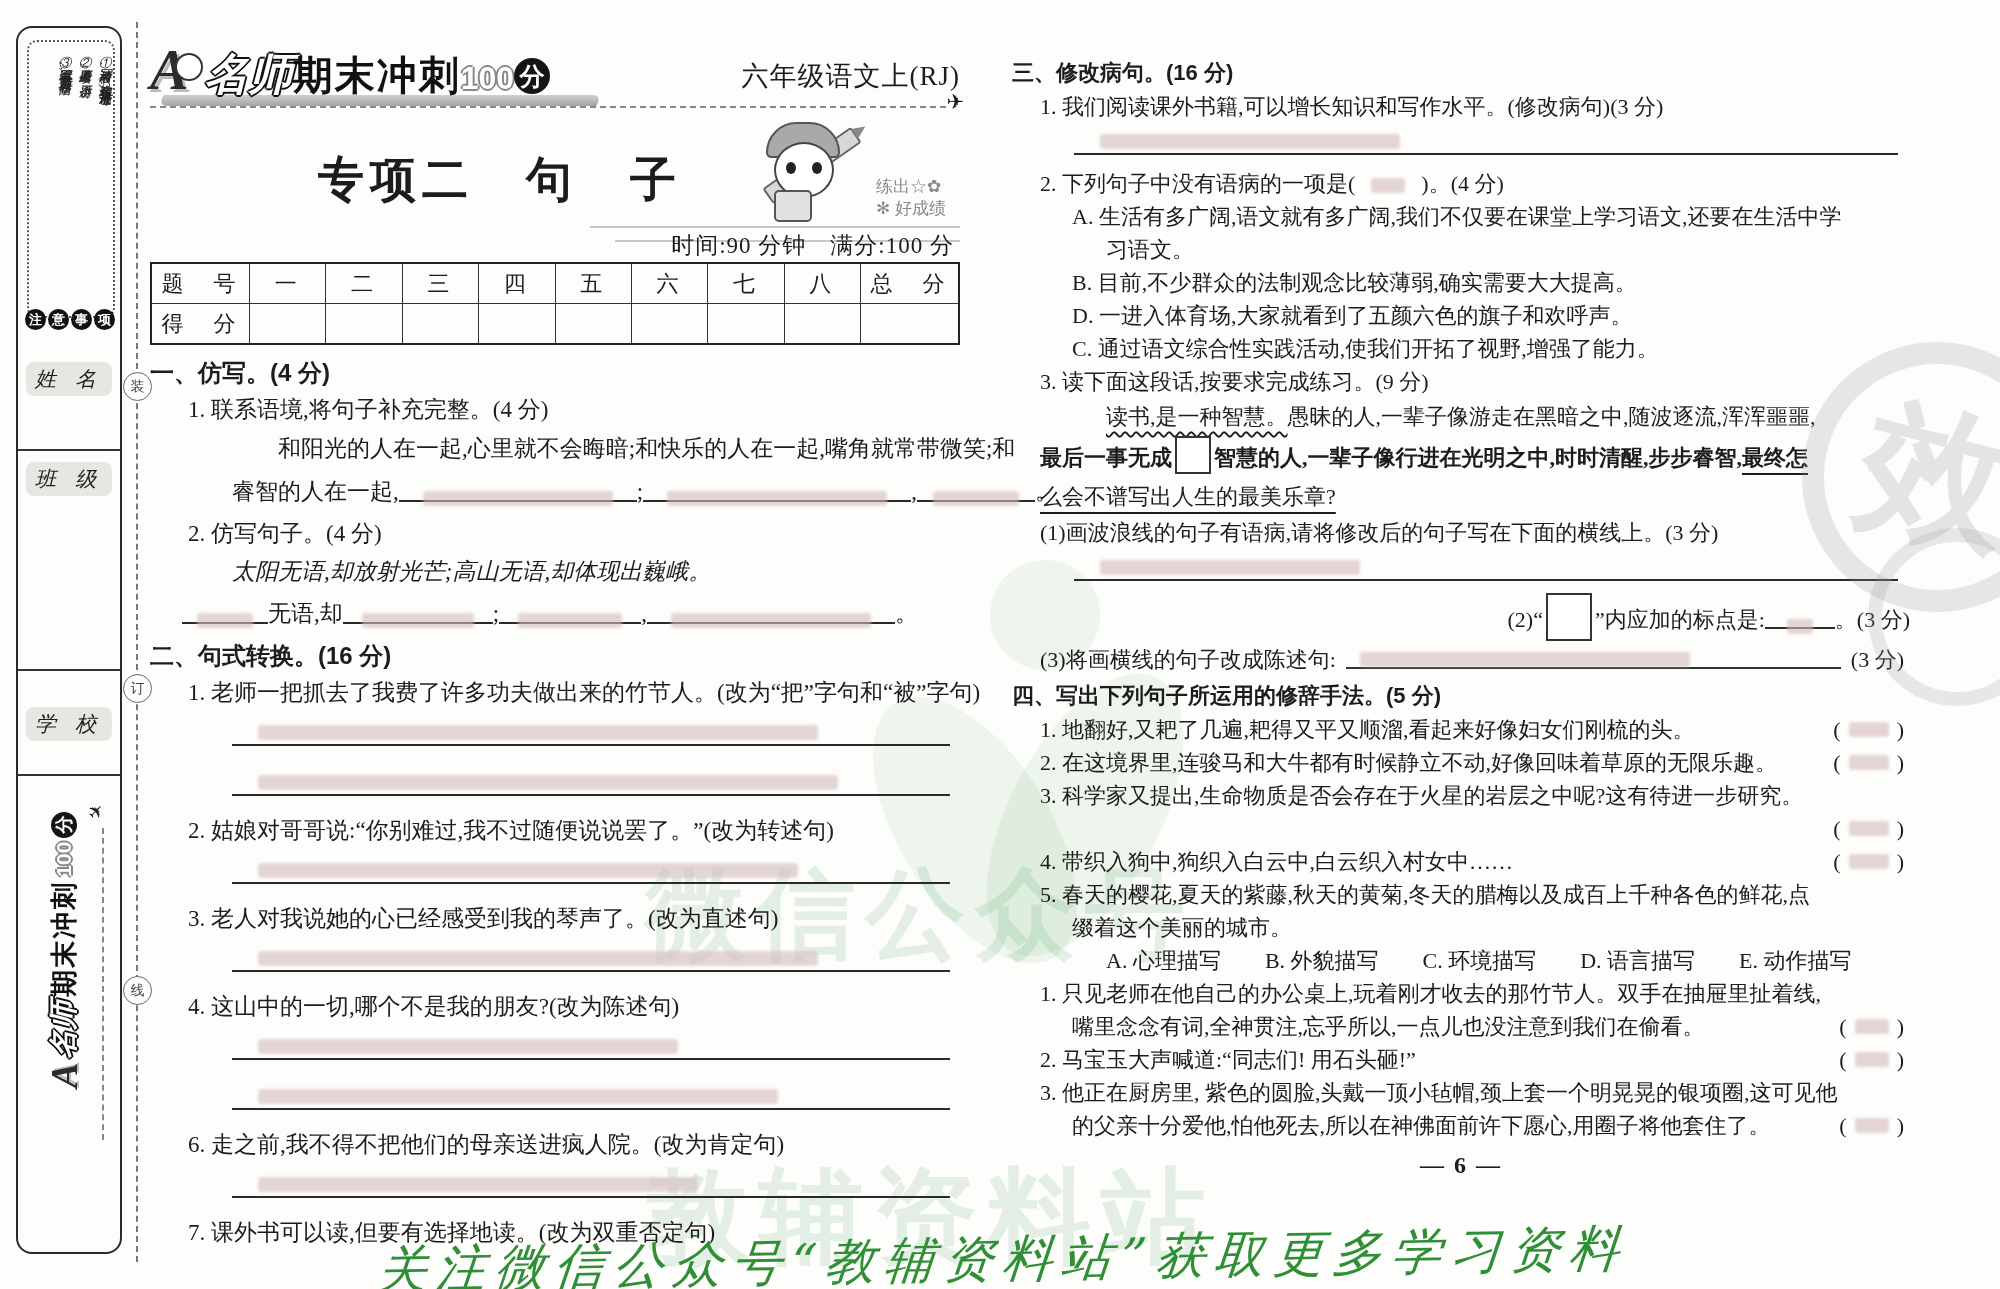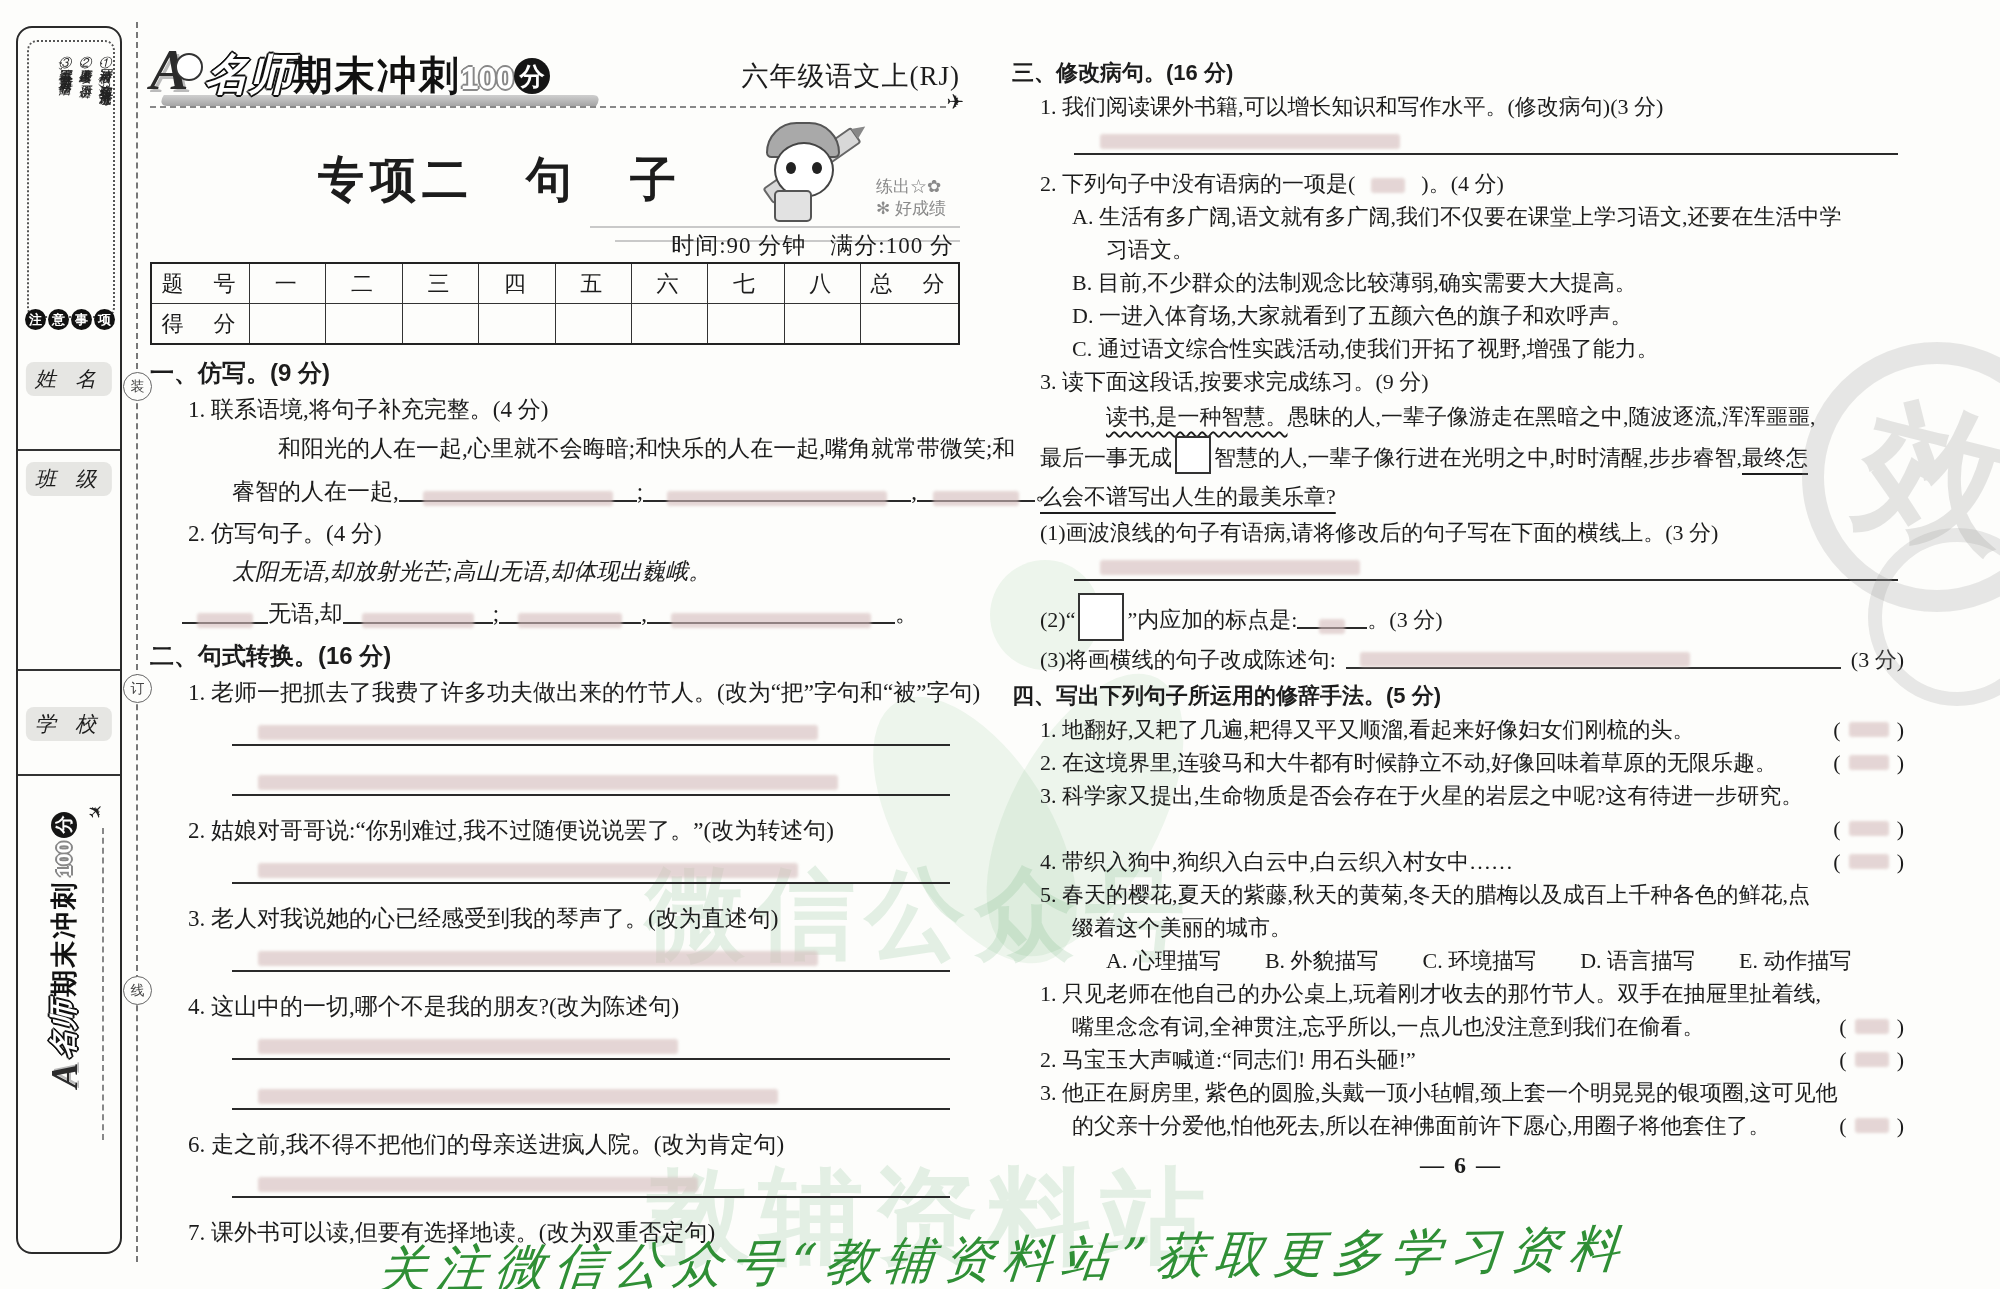--- a/index.html
+++ b/index.html
@@ -203,21 +203,21 @@
             <td></td>
             <td></td>
         <td></td>
             <td></td>
             <td></td>
       </tr>
     </tbody>
       </table>
 
     <div class="content-l">
-      <div class="ln sec">一、仿写。(9 分)</div>
+      <div class="ln sec">一、仿写。(4 分)</div>
       <div class="ln ind1">1. 联系语境,将句子补充完整。(4 分)</div>
       <div class="ln ind3" style="height:40px;line-height:40px;">和阳光的人在一起,心里就不会晦暗;和快乐的人在一起,嘴角就常带微笑;和</div>
       <div class="ln ind2" style="height:46px;line-height:46px;">
         <span>睿智的人在一起,</span><span class="blank" style="width:238px;"><i class="smear" style="width:190px;"></i></span><span>;</span><span class="blank" style="width:268px;"><i class="smear" style="width:220px;"></i></span><span>,</span><span class="blank" style="width:118px;"><i class="smear" style="width:86px;"></i></span><span>。</span>
       </div>
       <div class="ln ind1">2. 仿写句子。(4 分)</div>
       <div class="ln ind2 kai">太阳无语,却放射光芒;高山无语,却体现出巍峨。</div>
       <div class="ln ind2" style="height:46px;line-height:46px;">
         <span class="blank" style="width:86px;margin-left:-50px;"><i class="smear" style="width:56px;"></i></span><span>无语,却</span><span class="blank" style="width:150px;"><i class="smear" style="width:112px;"></i></span><span>;</span><span class="blank" style="width:142px;"><i class="smear" style="width:104px;"></i></span><span>,</span><span class="blank" style="width:248px;"><i class="smear" style="width:200px;"></i></span><span>。</span>
       </div>
@@ -265,31 +265,31 @@
       </div>
       <div class="ln ind2">A. 生活有多广阔,语文就有多广阔,我们不仅要在课堂上学习语文,还要在生活中学</div>
       <div class="ln ind3">习语文。</div>
       <div class="ln ind2">B. 目前,不少群众的法制观念比较薄弱,确实需要大大提高。</div>
       <div class="ln ind2">D. 一进入体育场,大家就看到了五颜六色的旗子和欢呼声。</div>
       <div class="ln ind2">C. 通过语文综合性实践活动,使我们开拓了视野,增强了能力。</div>
       <div class="ln ind1">3. 读下面这段话,按要求完成练习。(9 分)</div>
       <div class="ln ind3" style="height:38px;line-height:38px;">
         <span class="wavy">读书,是一种智慧。</span><span>愚昧的人,一辈子像游走在黑暗之中,随波逐流,浑浑噩噩,</span>
       </div>
-      <div class="ln ind1" style="height:42px;line-height:42px;">
+      <div class="ln ind1" style="height:42px;line-height:42px;font-weight:bold;">
         <span>最后一事无成</span><span class="sqbox"></span><span>智慧的人,一辈子像行进在光明之中,时时清醒,步步睿智,</span><span class="ul">最终怎</span>
       </div>
       <div class="ln ind1" style="height:38px;line-height:38px;">
         <span class="ul">么会不谱写出人生的最美乐章?</span>
       </div>
       <div class="ln ind1">(1)画波浪线的句子有语病,请将修改后的句子写在下面的横线上。(3 分)</div>
       <div class="ans-line">
           <i class="smear" style="width:260px;"></i>
         </div>
-      <div class="ln ind1" style="height:48px;line-height:48px;">
+      <div class="ln ind1" style="height:48px;line-height:48px;text-align:right;">
         <span>(2)“</span><span class="sqbox lg"></span><span>”内应加的标点是:</span><span class="blank" style="width:70px;"><i class="smear" style="width:26px;"></i></span><span>。(3 分)</span>
       </div>
       <div class="ln ind1 flexline" style="height:38px;line-height:38px;">
         <span>(3)将画横线的句子改成陈述句:</span>
         <span class="fill-ul">
             <i class="smear" style="width:330px;"></i>
           </span>
         <span>(3 分)</span>
       </div>
       <div class="ln sec">四、写出下列句子所运用的修辞手法。(5 分)</div>

